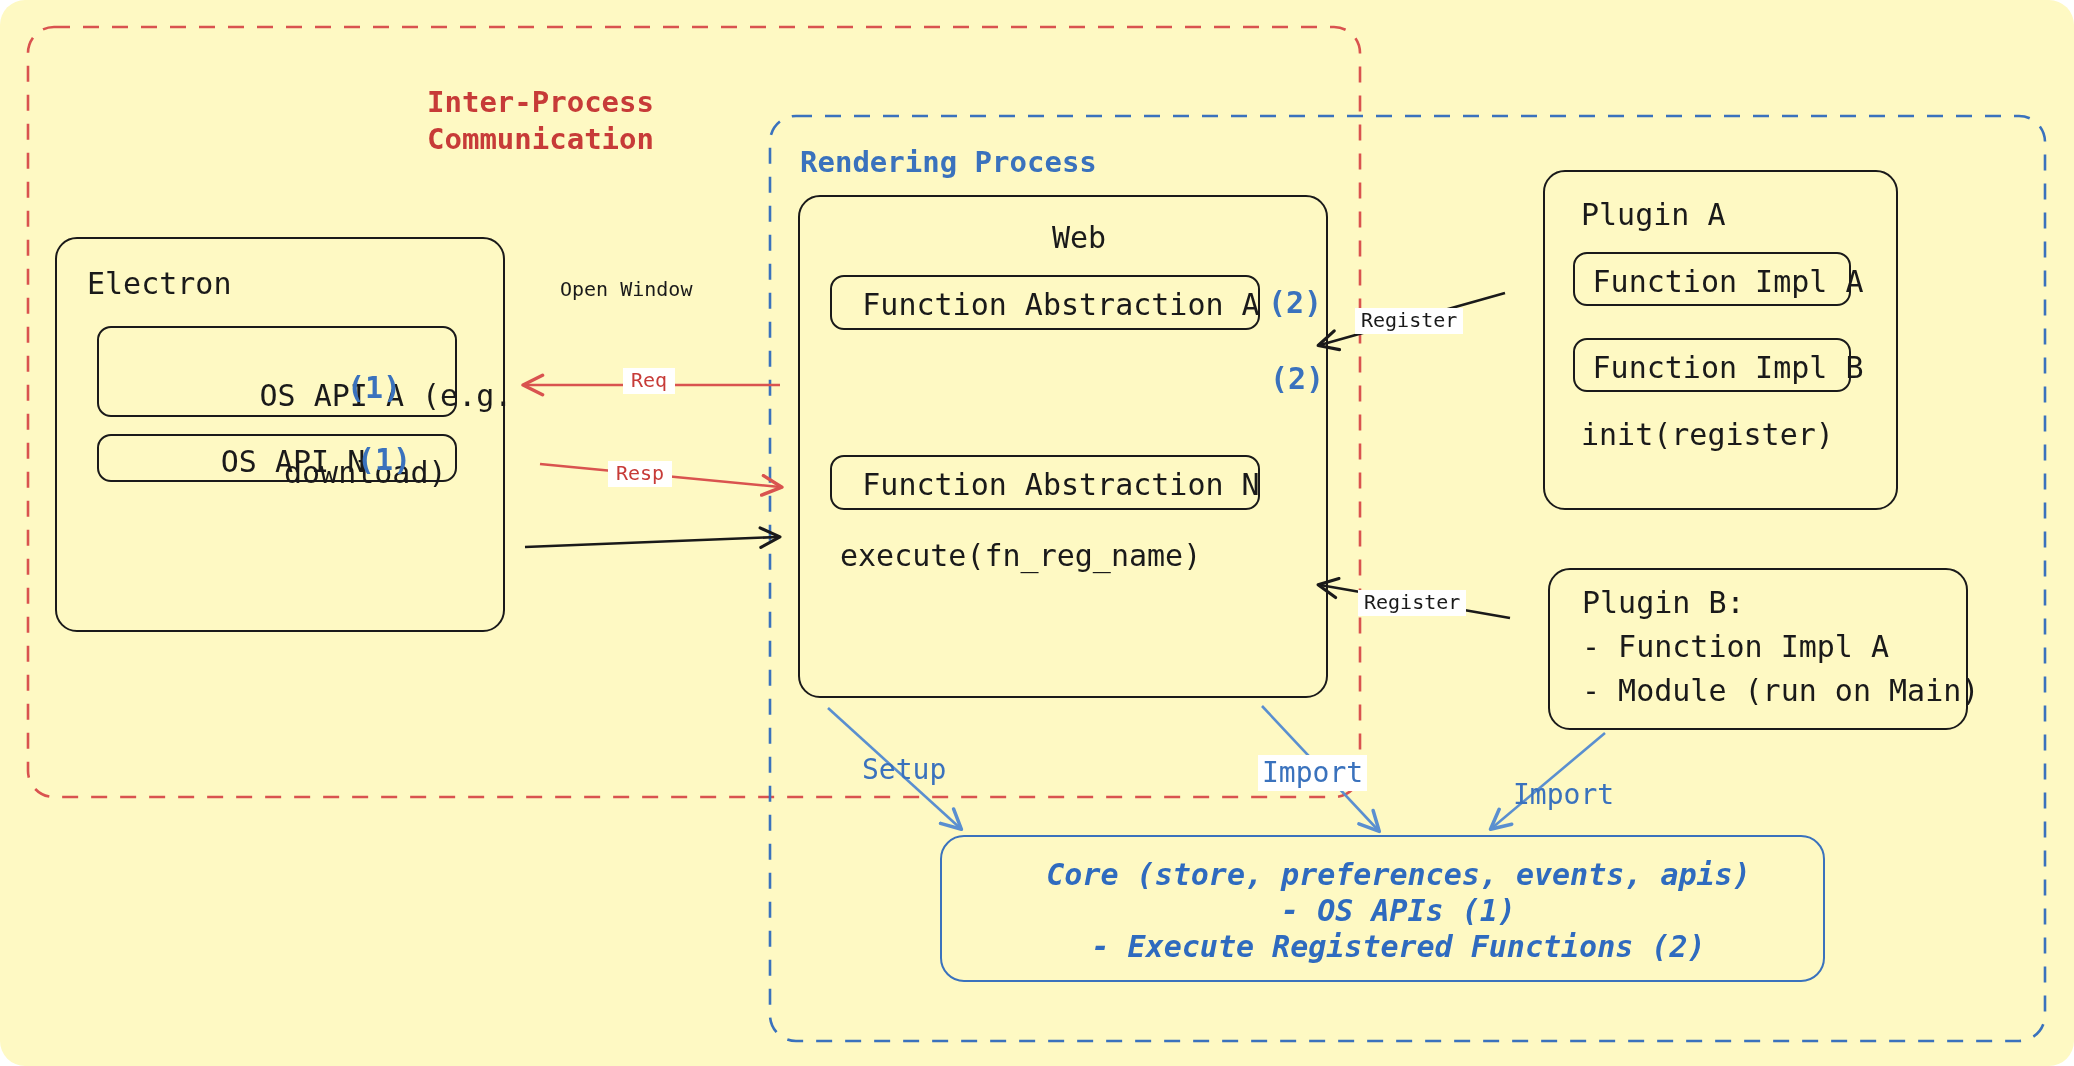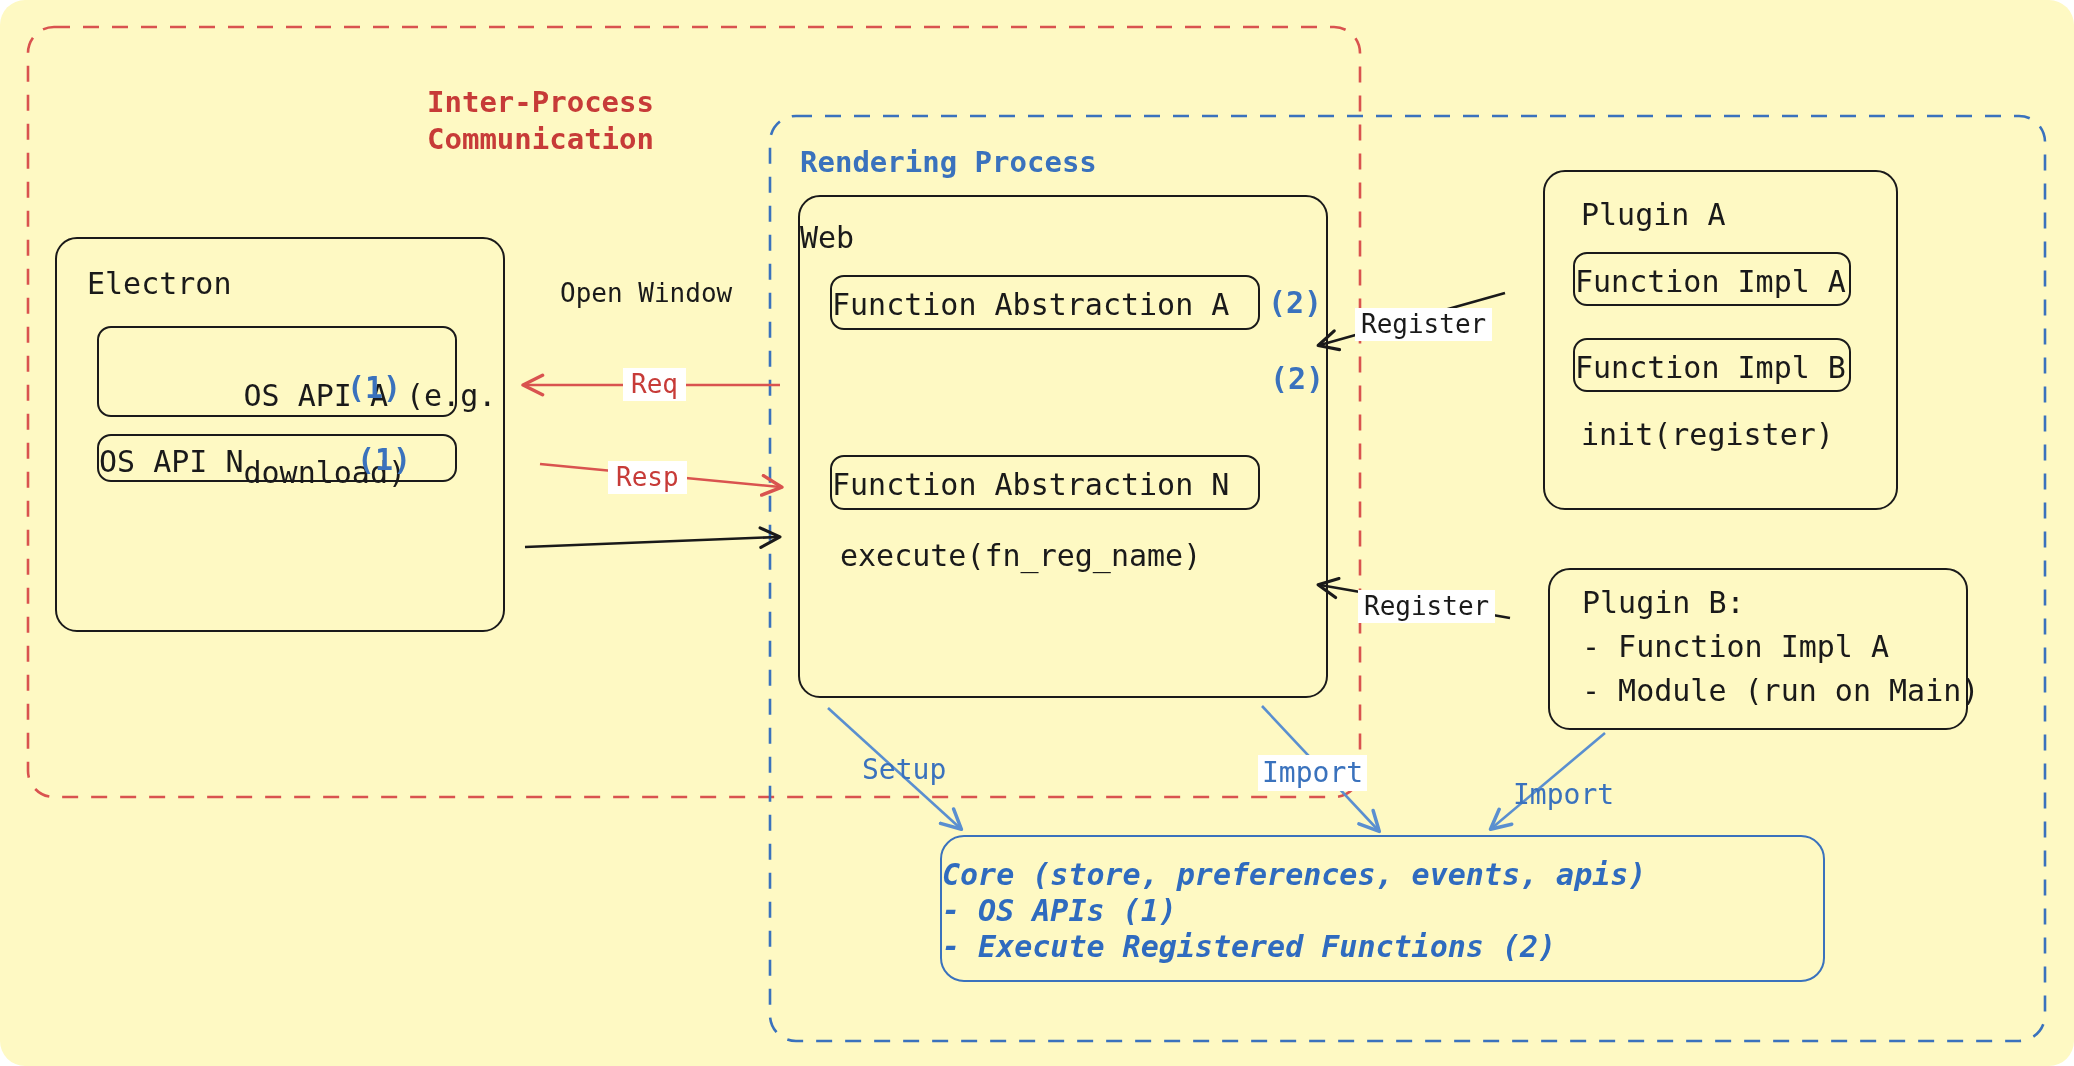--- a/index.html
+++ b/index.html
@@ -37,29 +37,30 @@
     border-radius: 14px;
   }
   .lbl {
     position: absolute;
     white-space: pre;
     line-height: 1.28;
     color: #1a1a1a;
     font-family: "DejaVu Sans Mono", "Liberation Mono", monospace;
   }
   .center-x {
-    text-align: left;
+    text-align: center;
     width: 100%;
     left: 0;
+    padding-left: 16px;
   }
   .red     { color: #c73b38; }
   .blue    { color: #3a72bd; }
   .bluebox { color: #2f6bbf; }
   .t-box     { font-size: 30px; }
-  .t-edge    { font-size: 26px; }
+  .t-edge    { font-size: 20px; }
   .t-group   { font-size: 29px; font-weight: 600; }
   .t-core    { font-size: 30px; font-weight: 700; font-style: italic; }
   .t-note    { font-size: 28px; }
   .t-badge   { font-size: 30px; font-weight: 600; }
 </style>
 </head>
 <body>
 
 <div id="stage">
 

